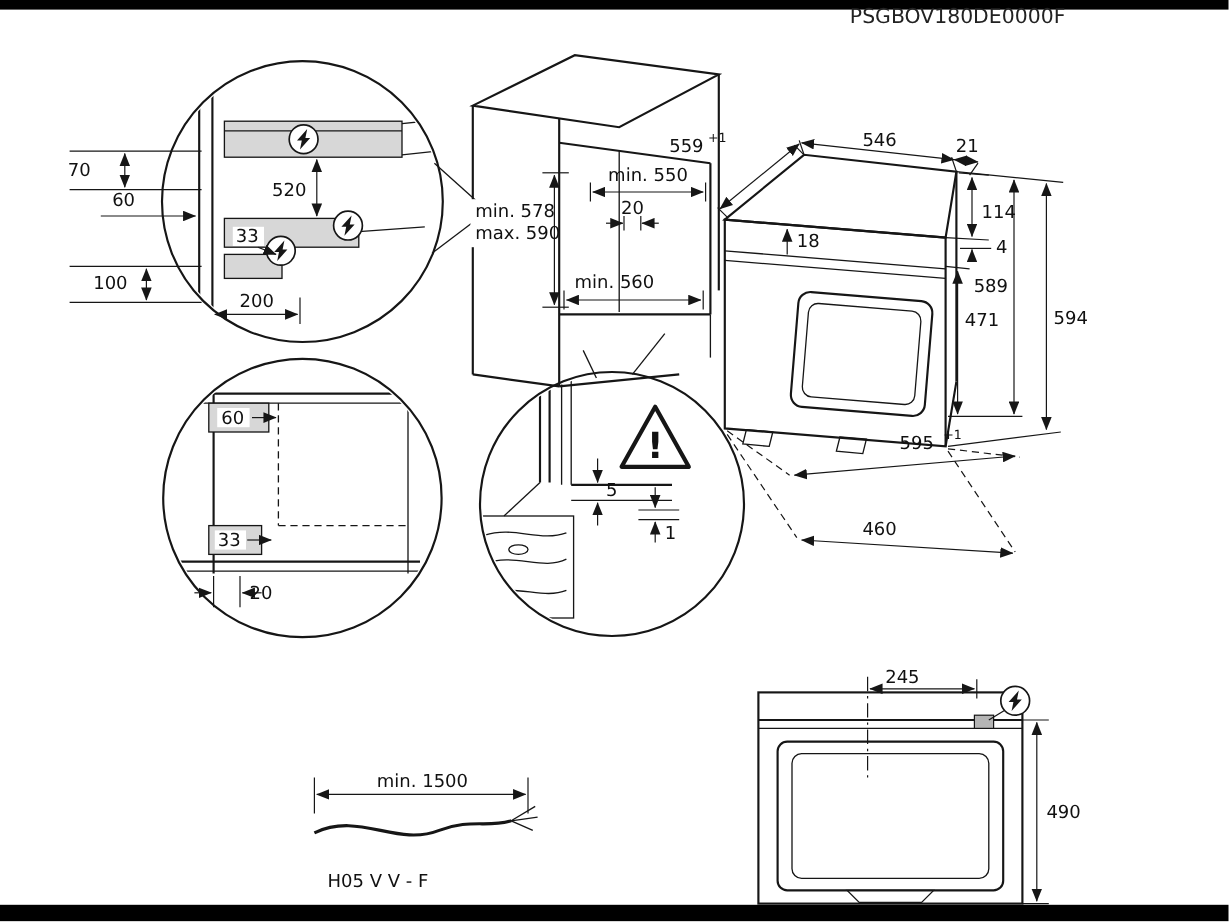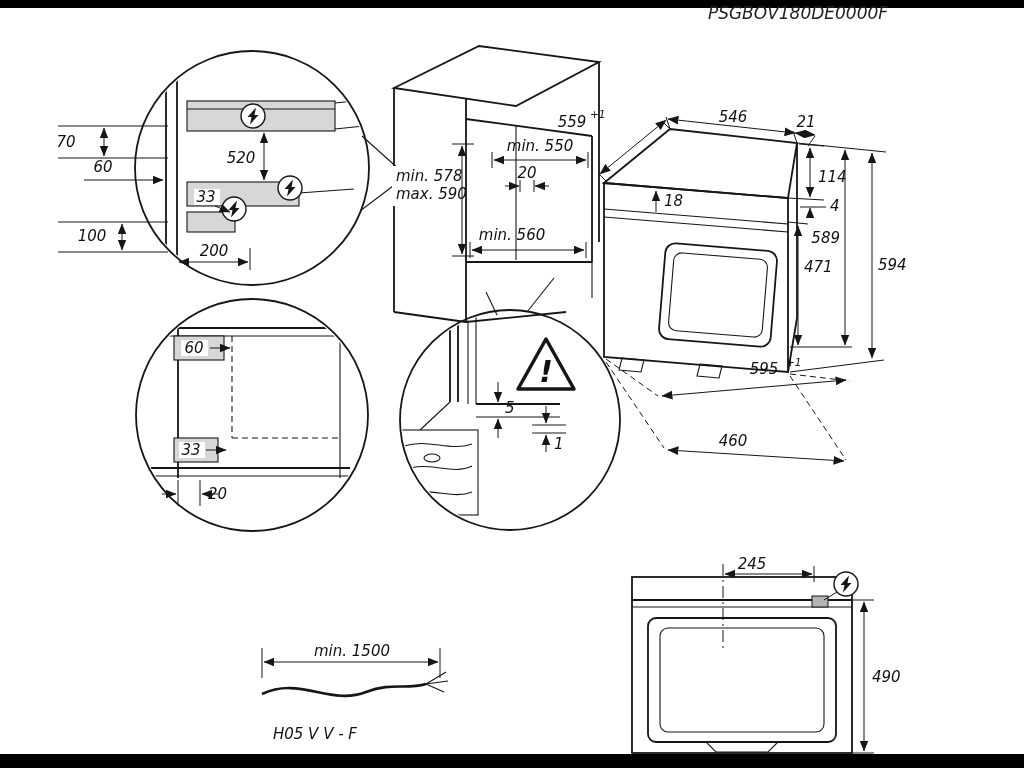--- a/index.html
+++ b/index.html
@@ -1,17 +1,17 @@
 <!DOCTYPE html>
 <html><head>
 <meta charset="utf-8">
 <style>
   html,body{margin:0;padding:0;background:#fff;}
   .stage{position:relative;width:1024px;height:768px;background:#fff;overflow:hidden;
-         font-family:"DejaVu Sans", sans-serif;font-style:italic;}
+         font-family:"DejaVu Sans", sans-serif;}
   svg{display:block;}
   .s2{stroke:#161616;stroke-width:1.8;fill:none;}
   .s1{stroke:#161616;stroke-width:1.1;fill:none;}
   .dimln{stroke:#161616;stroke-width:1;fill:none;}
   .dashed{stroke-dasharray:6 4;}
   .dashdot{stroke-dasharray:12 4 2 4;}
   .gray{fill:#d7d7d7;stroke:#161616;stroke-width:1.1;}
   .whitebg{fill:#ffffff;stroke:none;}
   text.dim{font-size:15px;fill:#111;font-family:"DejaVu Sans", sans-serif;}
   text.sup{font-size:10.5px;fill:#111;font-family:"DejaVu Sans", sans-serif;}

